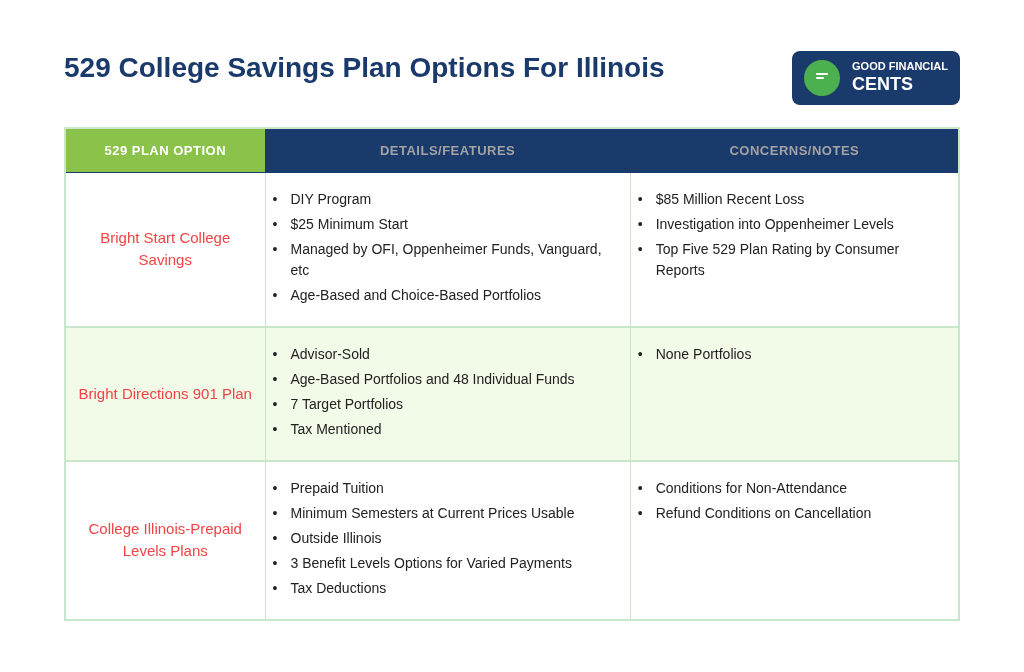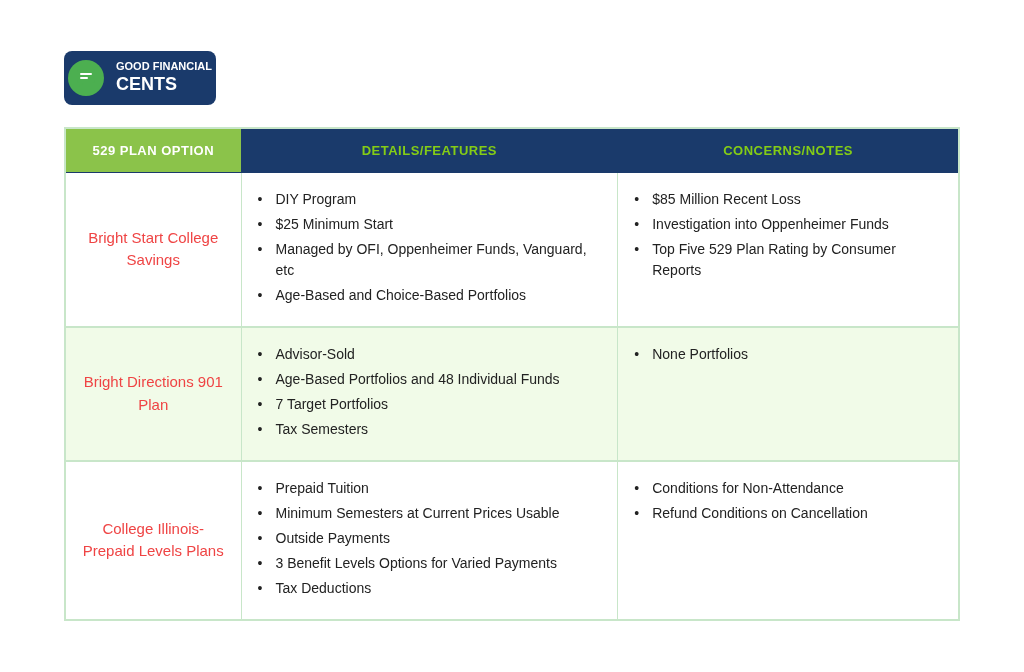--- a/index.html
+++ b/index.html
@@ -28,21 +28,21 @@
       font-weight: 900;
       color: #1a3a6b;
       line-height: 1.2;
       max-width: 680px;
     }
     .logo-box {
       display: flex;
       align-items: center;
       background: #1a3a6b;
       border-radius: 8px;
-      padding: 8px 4px;
+      padding: 8px 12px;
       gap: 12px;
       min-width: 140px;
     }
     .logo-icon {
       width: 36px;
       height: 36px;
       background: #4caf50;
       border-radius: 50%;
       display: flex;
       align-items: center;
@@ -66,45 +66,45 @@
     table {
       width: 100%;
       border-collapse: collapse;
       border: 2px solid #c8e6c9;
     }
     thead tr {
       background: #1a3a6b;
     }
     thead th {
       padding: 14px 18px;
-      color: #84cc16;
+      color: #a3a3a3;
       font-size: 13px;
       font-weight: 800;
       text-transform: uppercase;
       letter-spacing: 0.5px;
       text-align: center;
       border: 1px solid #1a3a6b;
     }
     thead th:first-child {
       background: #8bc34a;
       color: #fff;
       text-align: center;
-      width: 176px;
+      width: 200px;
     }
     tbody tr {
       border-bottom: 2px solid #c8e6c9;
     }
     tbody tr:nth-child(odd) {
       background: #fff;
     }
     tbody tr:nth-child(even) {
       background: #f1fbe8;
     }
     tbody td {
-      padding: 16px 16px;
+      padding: 16px 7px;
       vertical-align: top;
       border: 1px solid #c8e6c9;
       font-size: 14px;
       color: #222;
       line-height: 1.5;
     }
     tbody td:first-child {
       font-weight: 400;
       color: #ef4444;
       font-size: 15px;
@@ -130,20 +130,21 @@
       left: 0;
       color: #222;
       font-size: 14px;
     }
   </style>
 </head>
 <body>
 
 <div class="container">
   <div class="header-row">
+    <h1 class="page-title">529 College Savings Plan Options For Illinois</h1>
     <div class="logo-box">
       <div class="logo-icon">
         <svg width="22" height="22" viewBox="0 0 22 22">
           <rect x="2" y="2" width="18" height="14" rx="3" ry="3" fill="#4caf50"></rect>
           <polygon points="5,16 3,20 9,16" fill="#4caf50"></polygon>
           <rect x="5" y="6" width="12" height="2" rx="1" fill="white"></rect>
           <rect x="5" y="10" width="8" height="2" rx="1" fill="white"></rect>
         </svg>
       </div>
       <div class="logo-text">
@@ -168,48 +169,48 @@
             <ul class="features">
               <li>DIY Program</li>
               <li>$25 Minimum Start</li>
               <li>Managed by OFI, Oppenheimer Funds, Vanguard, etc</li>
               <li>Age-Based and Choice-Based Portfolios</li>
             </ul>
           </td>
           <td>
             <ul class="features">
               <li>$85 Million Recent Loss</li>
-              <li>Investigation into Oppenheimer Funds</li>
+              <li>Investigation into Oppenheimer Levels</li>
               <li>Top Five 529 Plan Rating by Consumer Reports</li>
             </ul>
           </td>
         </tr>
         <tr>
           <td>Bright Directions 901 Plan</td>
           <td>
             <ul class="features">
               <li>Advisor-Sold</li>
               <li>Age-Based Portfolios and 48 Individual Funds</li>
               <li>7 Target Portfolios</li>
-              <li>Tax Semesters</li>
+              <li>Tax Mentioned</li>
             </ul>
           </td>
           <td>
             <ul class="features">
               <li>None Portfolios</li>
             </ul>
           </td>
         </tr>
         <tr>
           <td>College Illinois-Prepaid Levels Plans</td>
           <td>
             <ul class="features">
               <li>Prepaid Tuition</li>
               <li>Minimum Semesters at Current Prices Usable</li>
-              <li>Outside Payments</li>
+              <li>Outside Illinois</li>
               <li>3 Benefit Levels Options for Varied Payments</li>
               <li>Tax Deductions</li>
             </ul>
           </td>
           <td>
             <ul class="features">
               <li>Conditions for Non-Attendance</li>
               <li>Refund Conditions on Cancellation</li>
             </ul>
           </td>

